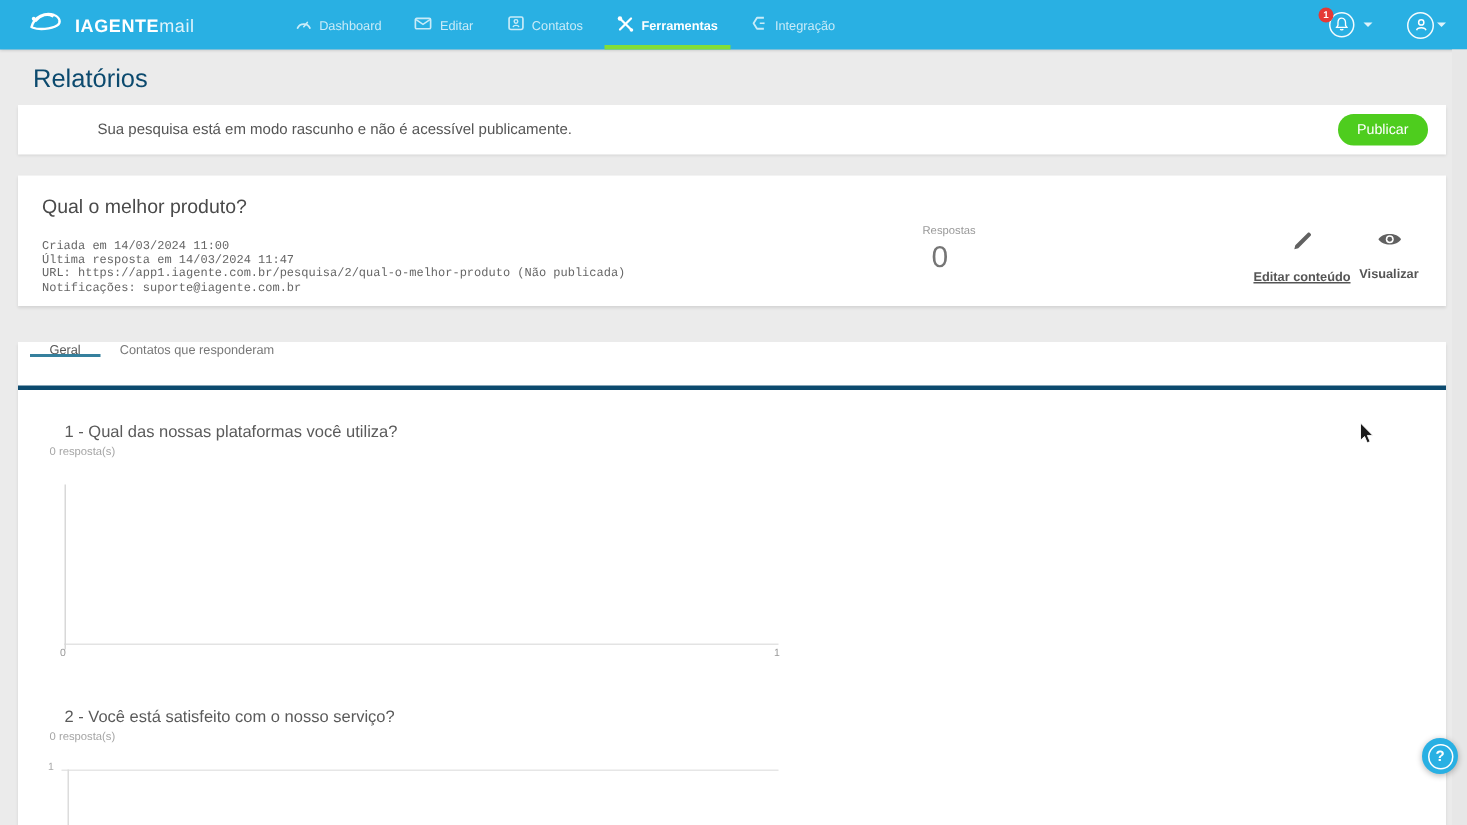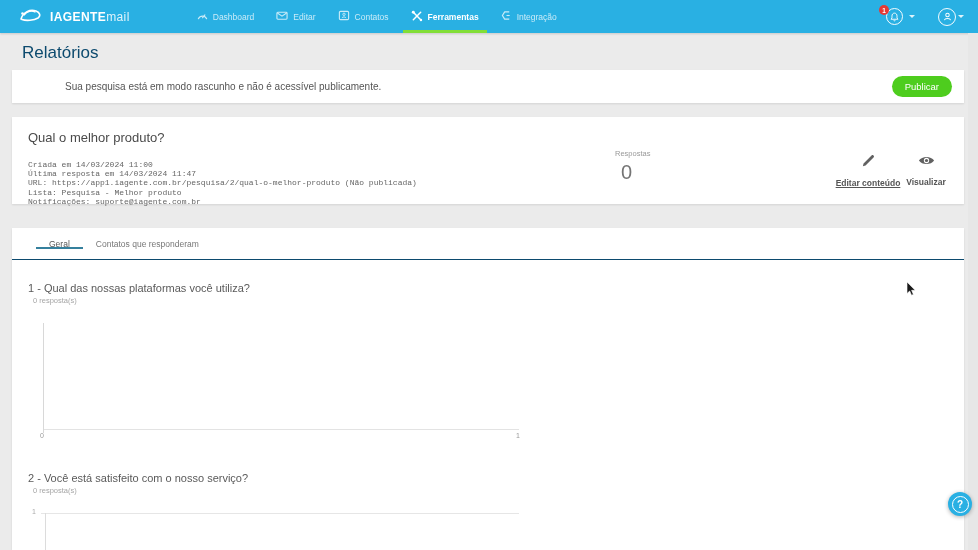--- a/index.html
+++ b/index.html
@@ -71,26 +71,26 @@
   .responses-box { position:absolute; left:603px; top:32px; width:50px; }
   .responses-label { font-size:7.5px; color:#999; }
   .responses-count { font-size:20px; color:#757575; margin-top:3px; margin-left:6px; font-weight:400; }
   .action { position:absolute; top:36px; width:72px; text-align:center; cursor:pointer; }
   .action-edit { left:820px;text-decoration:underline; }
   .action-view { left:878px; }
   .action-label { font-size:8.5px; font-weight:bold; color:#555; margin-top:6px; }
   
   .card-report { top:228px; height:322px; }
   .tabs { position:absolute; left:0; top:0; width:100%; height:32px;
-          border-bottom:1px solid #0c4a6e; display:flex; align-items:center; padding-left:24px; }
+          border-bottom:3px solid #0c4a6e; display:flex; align-items:flex-start; padding-left:8px; }
   .tab { position:relative; display:flex; align-items:center; padding:0 13px;
          font-size:8.5px; color:#777; cursor:pointer; }
   .tab.active { color:#555; }
   .tab.active::after { content:""; position:absolute; left:0; right:0; bottom:0; height:2px; background:#35809d; }
-  .q-title { position:absolute; left:16px; font-size:11px; color:#5a5a5a; }
+  .q-title { position:absolute; left:31px; font-size:11px; color:#5a5a5a; }
   .q-resp  { position:absolute; left:21px; font-size:7.5px; color:#a5a5a5; }
   .chart1 {
     position:absolute; left:31px; top:95px; width:476px; height:107px;
     border-left:1px solid #d8d8d8; border-bottom:1px solid #e3e3e3;
   }
   .chart1 .axis-tail { position:absolute; left:-1px; bottom:-4px; width:1px; height:4px; background:#d8d8d8; }
   .x-tick { position:absolute; top:204px; font-size:7px; color:#999; }
   .x-tick-0 { left:28px; }
   .x-tick-1 { left:504px; }
   .chart2-ytick { position:absolute; left:20px; top:280px; font-size:7px; color:#aaa; }
@@ -204,21 +204,20 @@
   <span class="notice-text">Sua pesquisa está em modo rascunho e não é acessível publicamente.</span>
   <button class="btn-publish">Publicar</button>
 </div>
 
 <div class="card card-survey">
   <div class="survey-title">Qual o melhor produto?</div>
   <div class="survey-meta">
     <div>Criada em 14/03/2024 11:00</div>
     <div>Última resposta em 14/03/2024 11:47</div>
     <div>URL: https://app1.iagente.com.br/pesquisa/2/qual-o-melhor-produto (Não publicada)</div>
-    <div>Lista: Pesquisa - Melhor produto</div>
     <div>Notificações: suporte@iagente.com.br</div>
   </div>
   <div class="responses-box">
     <div class="responses-label">Respostas</div>
     <div class="responses-count">0</div>
   </div>
   <div class="action action-edit">
     <span>
       <svg width="15" height="15" viewBox="0 0 16 16">
           <path d="M2 14 L2.7 11.2 L11.5 2.4 C11.9 2 12.6 2 13 2.4 L13.6 3 C14 3.4 14 4.1 13.6 4.5 L4.8 13.3 Z" fill="#616161"></path>

